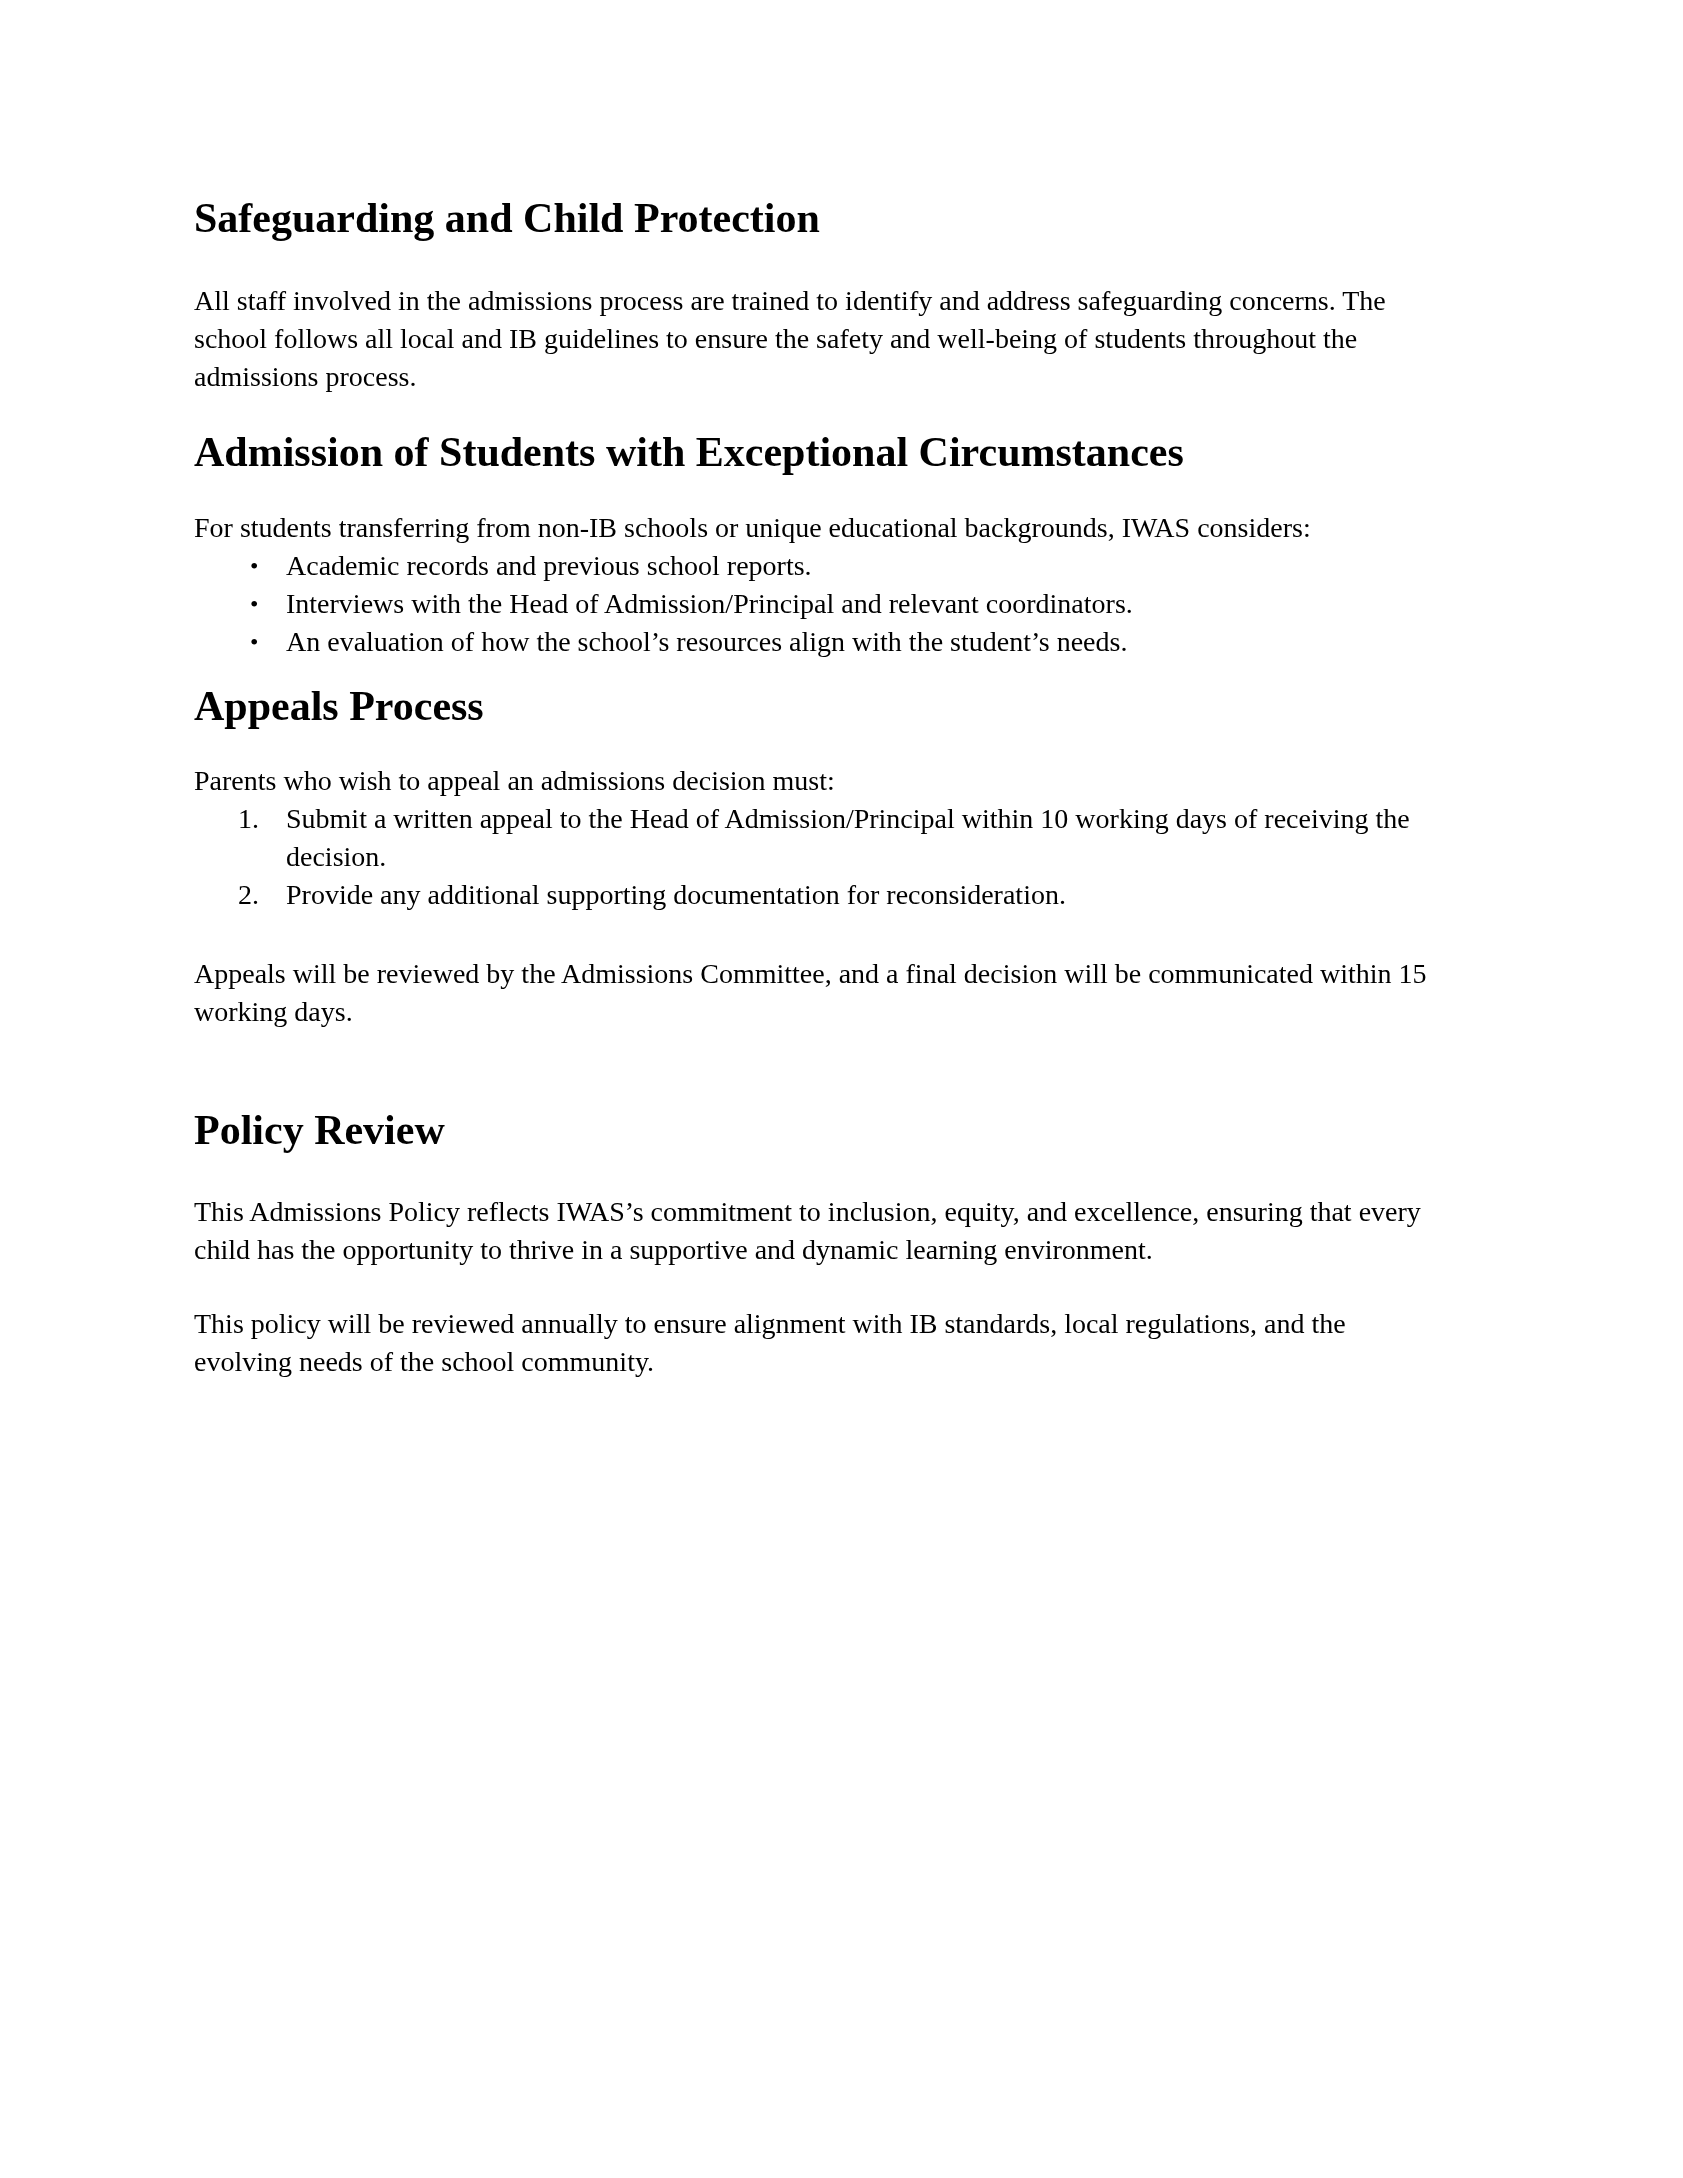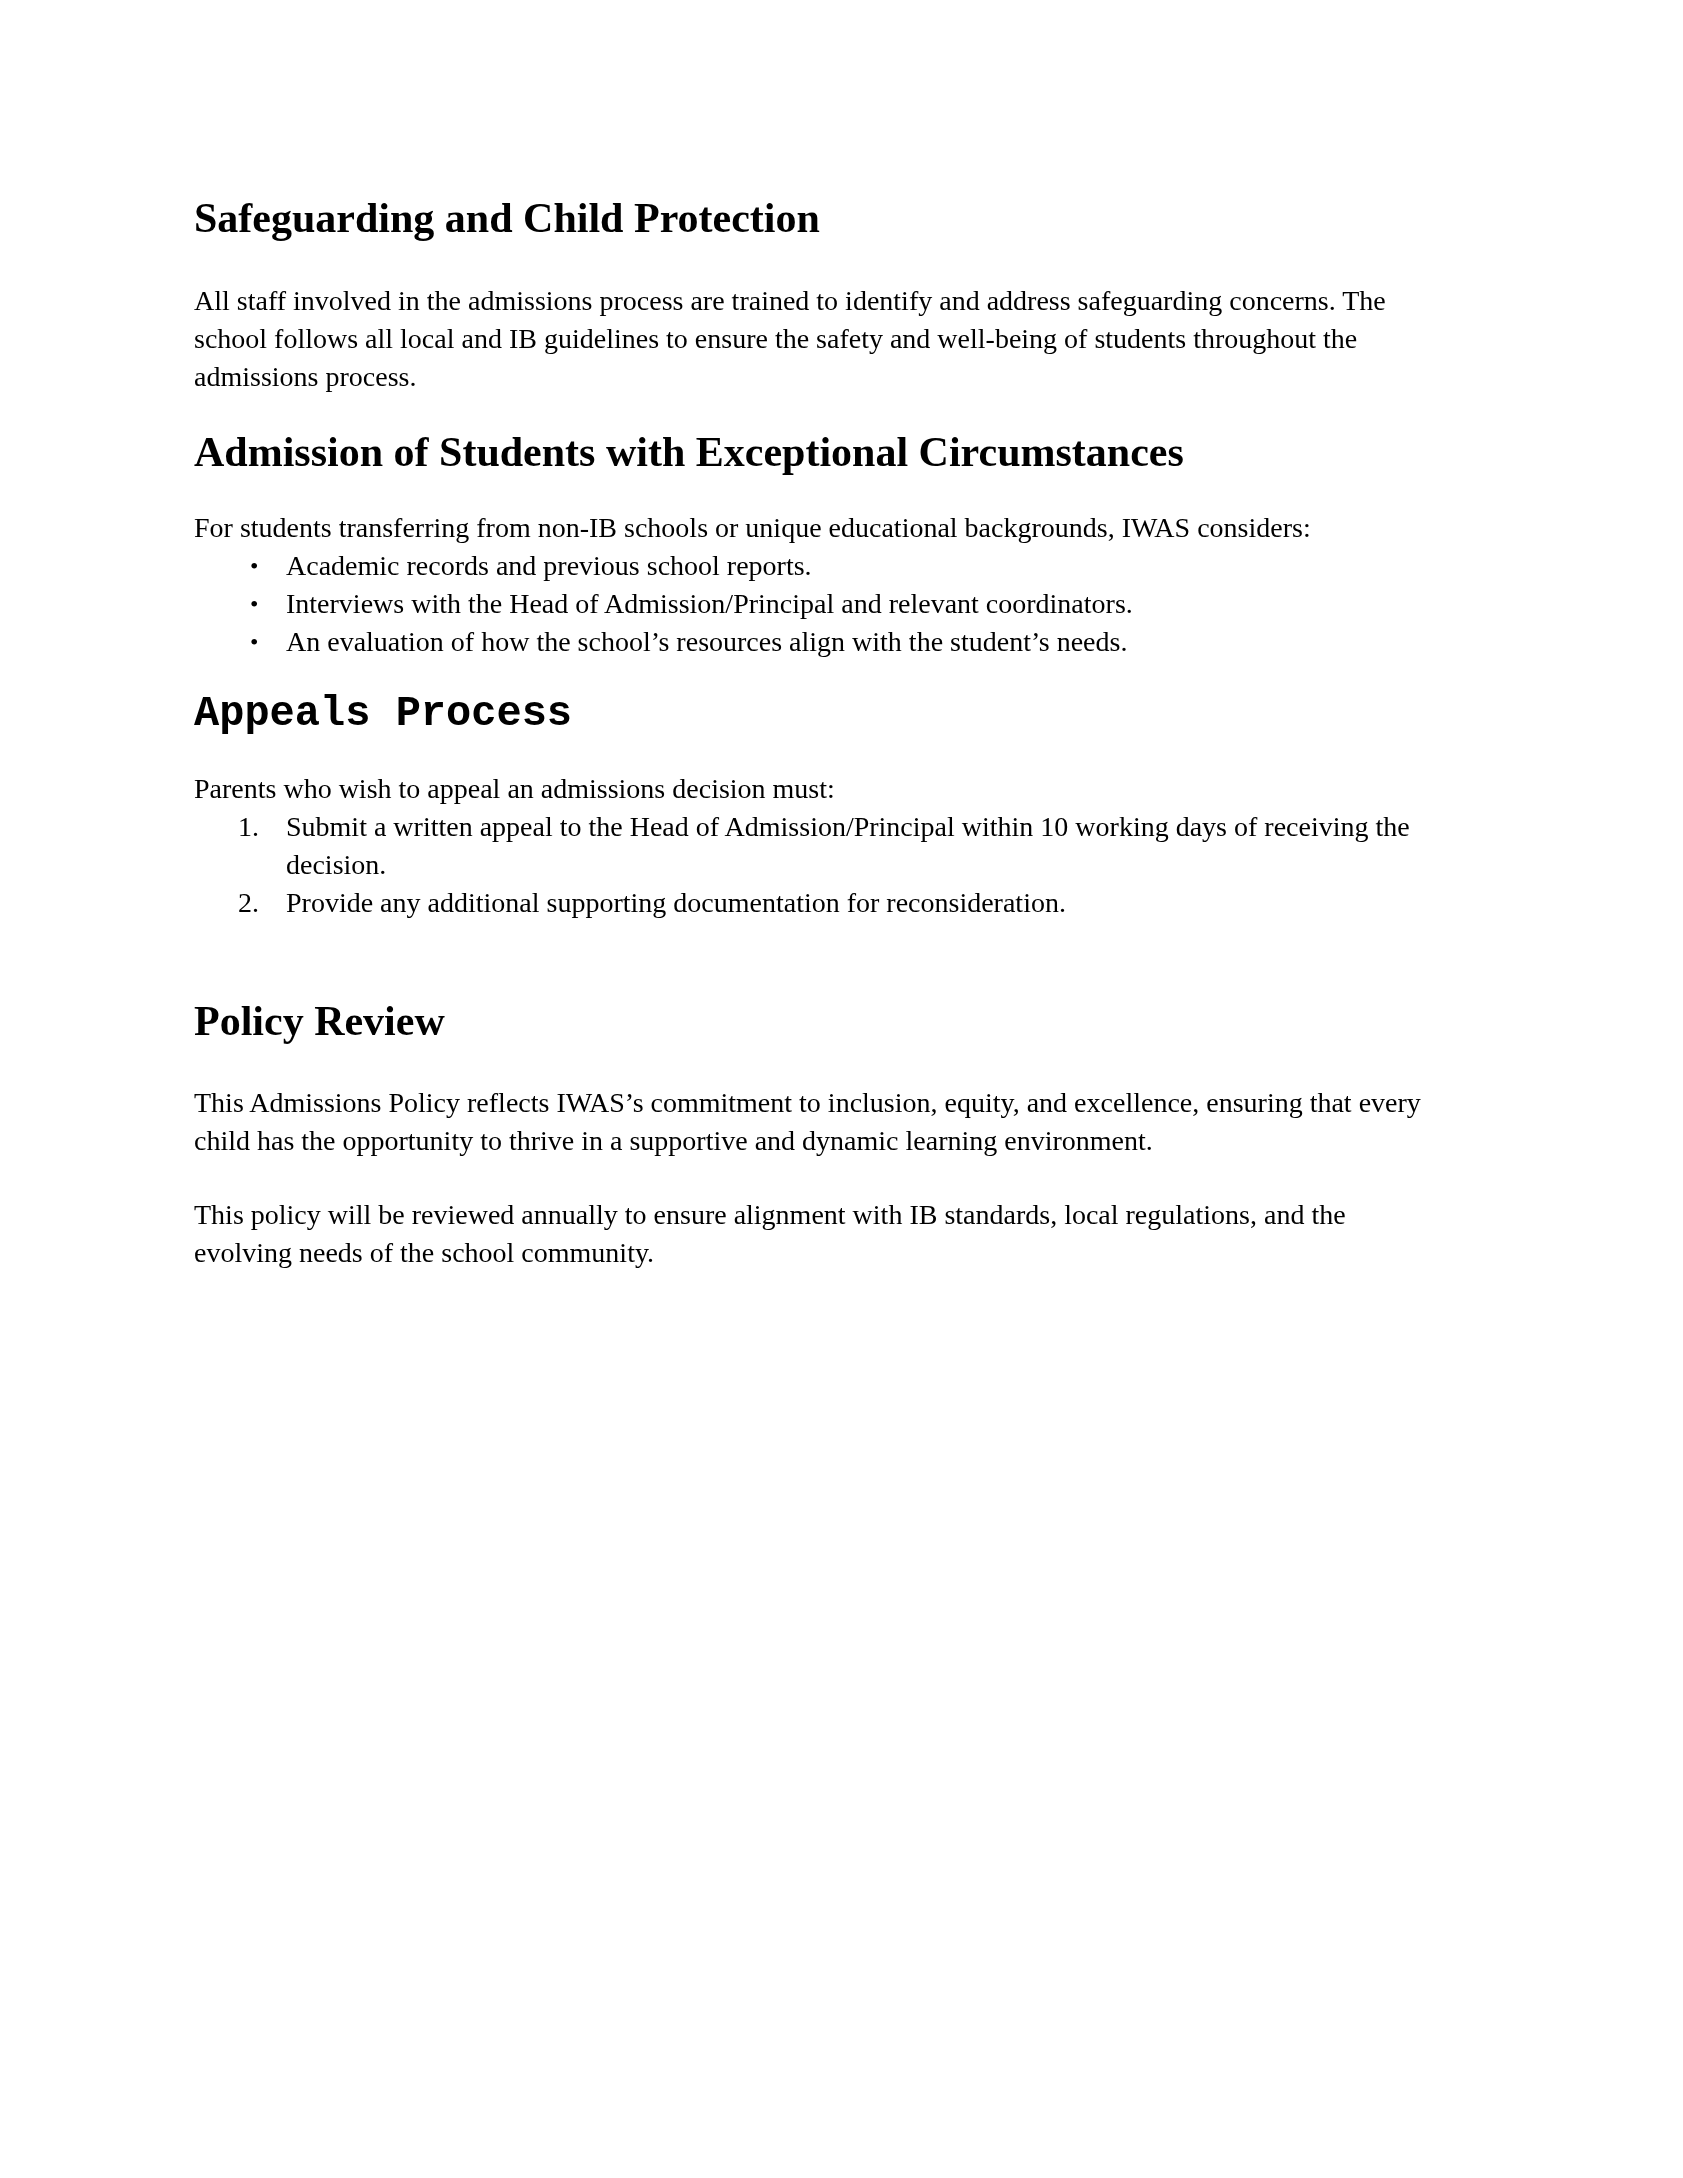--- a/index.html
+++ b/index.html
@@ -31,21 +31,21 @@
   .para {
     font-size: 28px;
     line-height: 38px;
     margin: 0;
   }
   .h1 { margin-top: 194px; }
   .p-safeguarding { margin-top: 40px; }
   .h2 { margin-top: 32px; }
   .p-exceptional-intro { margin-top: 33px; }
   .bullet-list { margin-top: 50px; }
-  .h3 { margin-top: 29px; font-family: Liberation Mono, monospace; }
+  .h3 { margin-top: 21px; }
   .p-appeals-intro { margin-top: 32px; }
   .numbered-list { margin-top: 41px; }
   .p-appeals-closing { margin-top: 41px; }
   .h4 { margin-top: 75px; }
   .p-review-1 { margin-top: 36px; }
   .p-review-2 { margin-top: 39px; }
 
   .doc-list {
     margin: 0;
     padding: 0;
@@ -117,20 +117,21 @@
       <li>
         <span class="li-marker">1.</span>
         <span class="li-text">Submit a written appeal to the Head of Admission/Principal within 10 working days of receiving the decision.</span>
       </li>
       <li>
         <span class="li-marker">2.</span>
         <span class="li-text">Provide any additional supporting documentation for reconsideration.</span>
       </li>
     </ol>
 
+    <p class="para p-appeals-closing">Appeals will be reviewed by the Admissions Committee, and a final decision will be communicated within 15 working days.</p>
 
     <h1 class="heading h4">Policy Review</h1>
 
     <p class="para p-review-2">This Admissions Policy reflects IWAS’s commitment to inclusion, equity, and excellence, ensuring that every child has the opportunity to thrive in a supportive and dynamic learning environment.</p>
 
     <p class="para p-review-1">This policy will be reviewed annually to ensure alignment with IB standards, local regulations, and the evolving needs of the school community.</p>
 
   </div>
 
   <div class="page-number">6</div>

